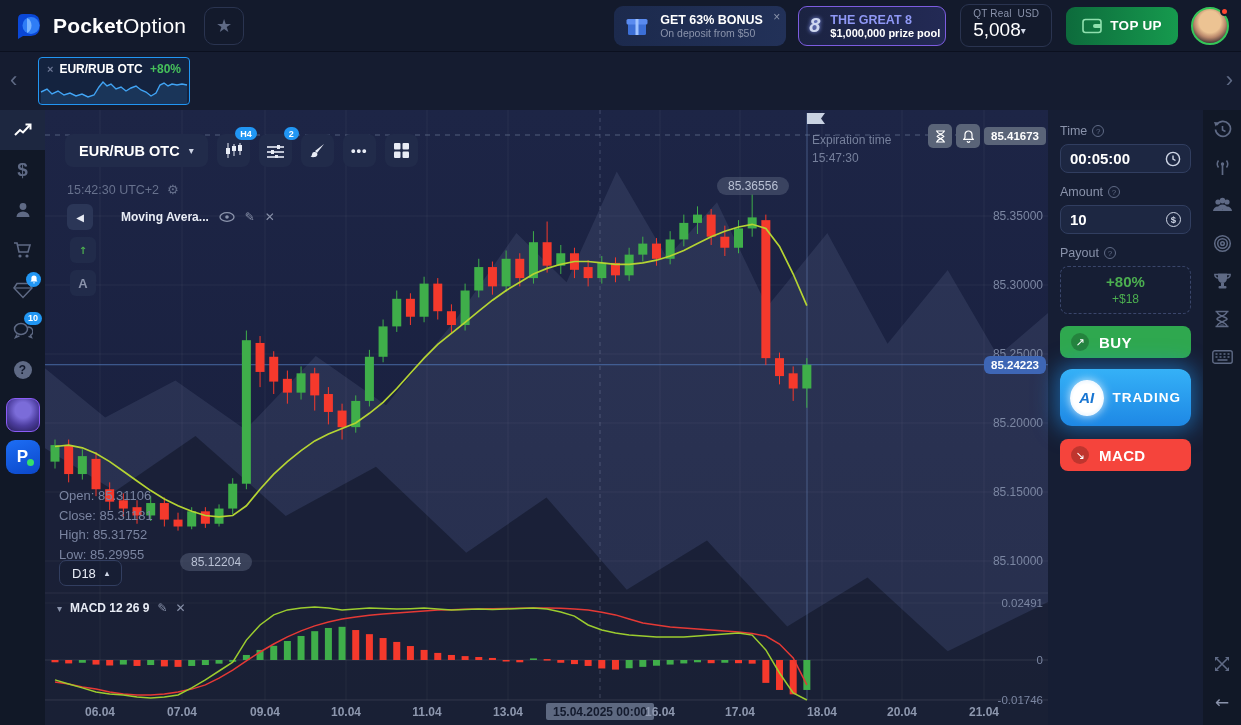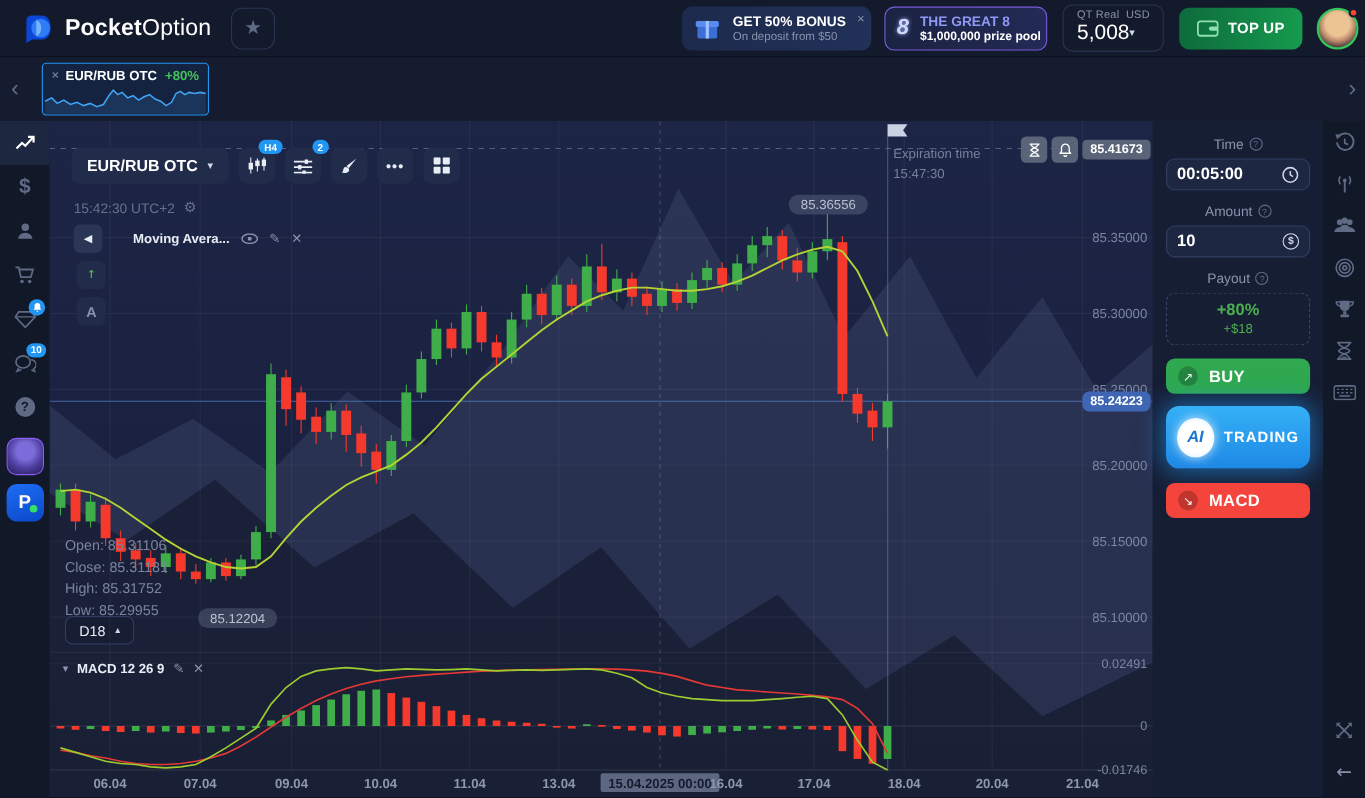--- a/index.html
+++ b/index.html
@@ -2,21 +2,21 @@
 <html><head>
 <meta charset="utf-8">
 <style>
   * { margin:0; padding:0; box-sizing:border-box; }
   html,body { background:#0d1322; }
   body { font-family:"Liberation Sans", sans-serif; }
   #app { position:relative; width:1241px; height:725px; background:#151c30; overflow:hidden; }
 
   
   #topbar { position:absolute; left:0; top:0; width:1241px; height:52px; background:#131a2c; border-bottom:1px solid #0b101f; display:flex; align-items:center; }
-  .brand { display:flex; align-items:center; gap:9px; padding-left:20px; }
+  .brand { display:flex; align-items:center; gap:9px; padding-left:14px; }
   .brand-name { font-size:21px; color:#fff; letter-spacing:.2px; }
   .brand-name b { font-weight:700; }
   .star-btn { margin-left:18px; width:40px; height:38px; border:1px solid #2a3450; border-radius:10px; display:flex; align-items:center; justify-content:center; color:#5f6a85; font-size:18px; cursor:pointer; }
   .banner { display:flex; align-items:center; gap:10px; border-radius:9px; padding:6px 10px; height:40px; }
   #bonus-banner { margin-left:370px; background:linear-gradient(90deg,#1c2a4d,#223158); width:172px; position:relative; }
   #bonus-banner .t1 { font-size:12.5px; font-weight:700; color:#fff; white-space:nowrap; }
   #bonus-banner .t2 { font-size:10.5px; color:#8a93ab; white-space:nowrap; }
   #bonus-banner .close { position:absolute; right:6px; top:4px; color:#8a93ab; font-size:12px; cursor:pointer; }
   #great8-banner { margin-left:12px; background:linear-gradient(90deg,#1b2342,#232a55); border:1px solid #7c5ce0; width:148px; }
   #great8-banner .t1 { font-size:12.5px; font-weight:700; color:#8f98f5; white-space:nowrap; }
@@ -94,21 +94,21 @@
   .mini-tool { width:24px; height:24px; background:#5a6478; border-radius:5px; display:flex; align-items:center; justify-content:center; cursor:pointer; }
   #alert-badge { background:#5a6478; color:#fff; }
   #cur-price-badge { right:2px; top:246px; background:#3e66b5; color:#fff;border-radius:6px; }
   .float-marker { position:absolute; z-index:4; background:rgba(88,98,124,0.5); color:#b9c1d4; font-size:12px; border-radius:10px; padding:2px 11px; }
   #high-marker { left:672px; top:66px; }
   #low-marker { left:135px; top:443px; }
   #expiration-note { position:absolute; left:767px; top:21px; z-index:4; color:#76809c; font-size:12px; line-height:18px; }
 
   
   #trade-panel { position:absolute; left:1048px; top:110px; width:155px; height:615px; background:#161e34; padding:12px; }
-  .tp-label { color:#8a93ab; font-size:12.5px; display:flex; align-items:center; gap:5px; margin:2px 0 6px;justify-content:center; }
+  .tp-label { color:#8a93ab; font-size:12.5px; display:flex; align-items:center; gap:5px; margin:2px 0 6px; }
   .q-icon { width:12px; height:12px; border:1px solid #5f6a85; border-radius:50%; color:#5f6a85; font-size:8px; display:inline-flex; align-items:center; justify-content:center; }
   .tp-input { height:29px; background:#1d2742; border:1px solid #313e60; border-radius:8px; display:flex; align-items:center; justify-content:space-between; padding:0 9px; margin-bottom:12px; cursor:text; }
   .tp-input .val { color:#fff; font-weight:700; font-size:15px; }
   .dollar-circ { width:15px; height:15px; border:1.4px solid #cfd6e6; border-radius:50%; color:#cfd6e6; font-size:9.5px; font-weight:700; display:flex; align-items:center; justify-content:center; }
   #payout-box { border:1px dashed #3a466b; border-radius:8px; text-align:center; padding:6px 0 7px; margin-bottom:12px; }
   #payout-box .pct { color:#4caf50; font-size:15px; font-weight:700; }
   #payout-box .amt { color:#4caf50; font-size:12px; margin-top:2px; }
   .trade-btn { height:32px; border-radius:8px; display:flex; align-items:center; gap:10px; padding:0 11px; cursor:pointer; margin-bottom:11px; }
   #buy-btn { background:#2fa84f; }
   #sell-btn { background:#f5443c; }
@@ -141,21 +141,21 @@
     </div>
     <div class="star-btn glyph">★</div>
 
     <div class="banner" id="bonus-banner">
       <svg width="26" height="26" viewBox="0 0 26 26">
         <rect x="4" y="10" width="18" height="12" rx="1.5" fill="#3c6fd6"></rect>
         <rect x="2.5" y="6" width="21" height="5.5" rx="1.5" fill="#5a8bf0"></rect>
         <rect x="11.5" y="6" width="3" height="16" fill="#9ec2ff"></rect>
       </svg>
       <div>
-        <div class="t1">GET 50% BONUS</div>
+        <div class="t1">GET 63% BONUS</div>
         <div class="t2">On deposit from $50</div>
       </div>
       <div class="close">×</div>
     </div>
 
     <div class="banner" id="great8-banner">
       <span class="eight-icon">8</span>
       <div>
         <div class="t1">THE GREAT 8</div>
         <div class="t2">$1,000,000 prize pool</div>

